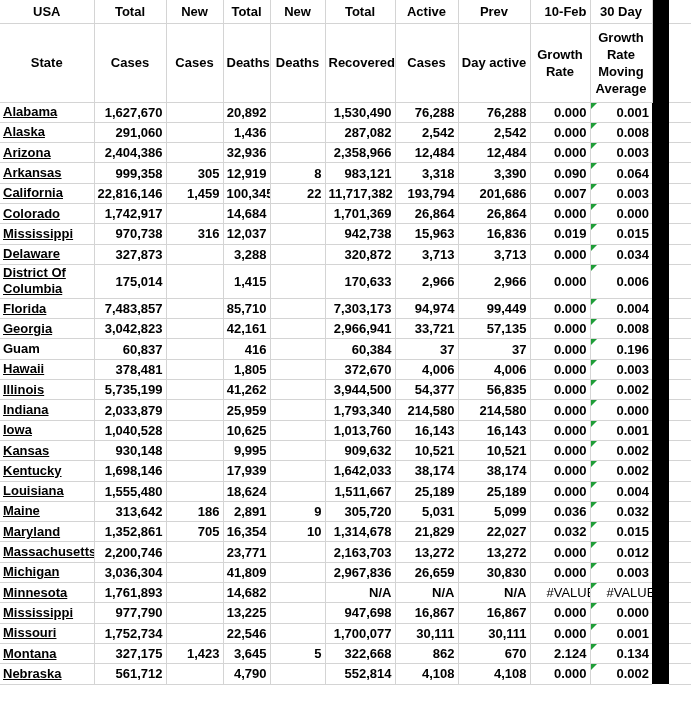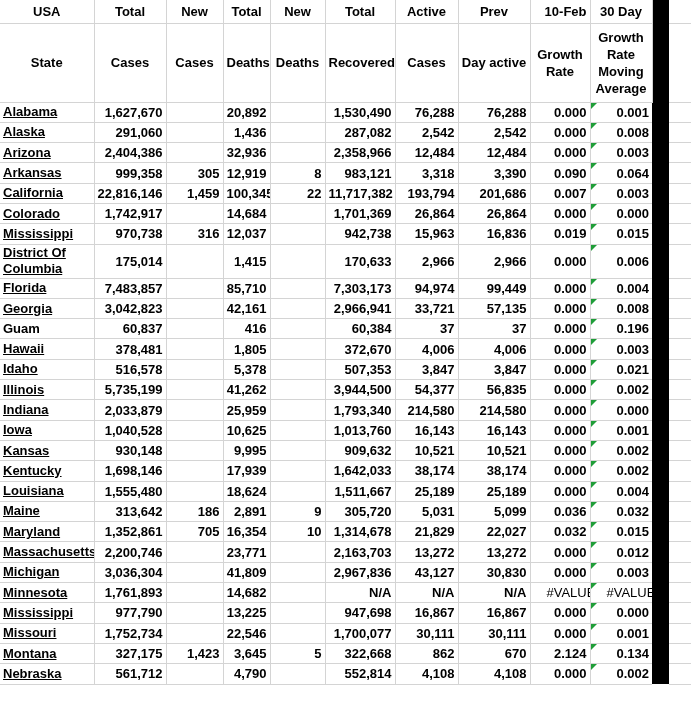--- a/index.html
+++ b/index.html
@@ -187,20 +187,34 @@
           <td class="num">12,037</td>
           <td class="num"></td>
           <td class="num it">942,738</td>
           <td class="num">15,963</td>
           <td class="num">16,836</td>
           <td class="num">0.019</td>
           <td class="num ma30"><span class="flag"></span><span>0.015</span></td>
           <td class="barcell"></td>
           <td class="tail"></td>
         </tr>
+        <tr class="r">
+          <td class="c-state u">Delaware</td>
+          <td class="num">327,873</td>
+          <td class="num"></td>
+          <td class="num">3,288</td>
+          <td class="num"></td>
+          <td class="num it">320,872</td>
+          <td class="num">3,713</td>
+          <td class="num">3,713</td>
+          <td class="num">0.000</td>
+          <td class="num ma30"><span class="flag"></span><span>0.034</span></td>
+          <td class="barcell"></td>
+          <td class="tail"></td>
+        </tr>
         <tr class="r tall">
           <td class="c-state u">District Of Columbia</td>
           <td class="num">175,014</td>
           <td class="num"></td>
           <td class="num">1,415</td>
           <td class="num"></td>
           <td class="num it">170,633</td>
           <td class="num">2,966</td>
           <td class="num">2,966</td>
           <td class="num">0.000</td>
@@ -254,34 +268,20 @@
           <td class="c-state u">Hawaii</td>
           <td class="num">378,481</td>
           <td class="num"></td>
           <td class="num">1,805</td>
           <td class="num"></td>
           <td class="num it">372,670</td>
           <td class="num">4,006</td>
           <td class="num">4,006</td>
           <td class="num">0.000</td>
           <td class="num ma30"><span class="flag"></span><span>0.003</span></td>
-          <td class="barcell"></td>
-          <td class="tail"></td>
-        </tr>
-        <tr class="r">
-          <td class="c-state u">Idaho</td>
-          <td class="num">516,578</td>
-          <td class="num"></td>
-          <td class="num">5,378</td>
-          <td class="num"></td>
-          <td class="num it">507,353</td>
-          <td class="num">3,847</td>
-          <td class="num">3,847</td>
-          <td class="num">0.000</td>
-          <td class="num ma30"><span class="flag"></span><span>0.021</span></td>
           <td class="barcell"></td>
           <td class="tail"></td>
         </tr>
         <tr class="r">
           <td class="c-state u">Illinois</td>
           <td class="num">5,735,199</td>
           <td class="num"></td>
           <td class="num">41,262</td>
           <td class="num"></td>
           <td class="num it">3,944,500</td>
@@ -404,21 +404,21 @@
           <td class="barcell"></td>
           <td class="tail"></td>
         </tr>
         <tr class="r">
           <td class="c-state u">Michigan</td>
           <td class="num">3,036,304</td>
           <td class="num"></td>
           <td class="num">41,809</td>
           <td class="num"></td>
           <td class="num it">2,967,836</td>
-          <td class="num">43,127</td>
+          <td class="num">26,659</td>
           <td class="num">30,830</td>
           <td class="num">0.000</td>
           <td class="num ma30"><span class="flag"></span><span>0.003</span></td>
           <td class="barcell"></td>
           <td class="tail"></td>
         </tr>
         <tr class="r">
           <td class="c-state u">Minnesota</td>
           <td class="num">1,761,893</td>
           <td class="num"></td>

